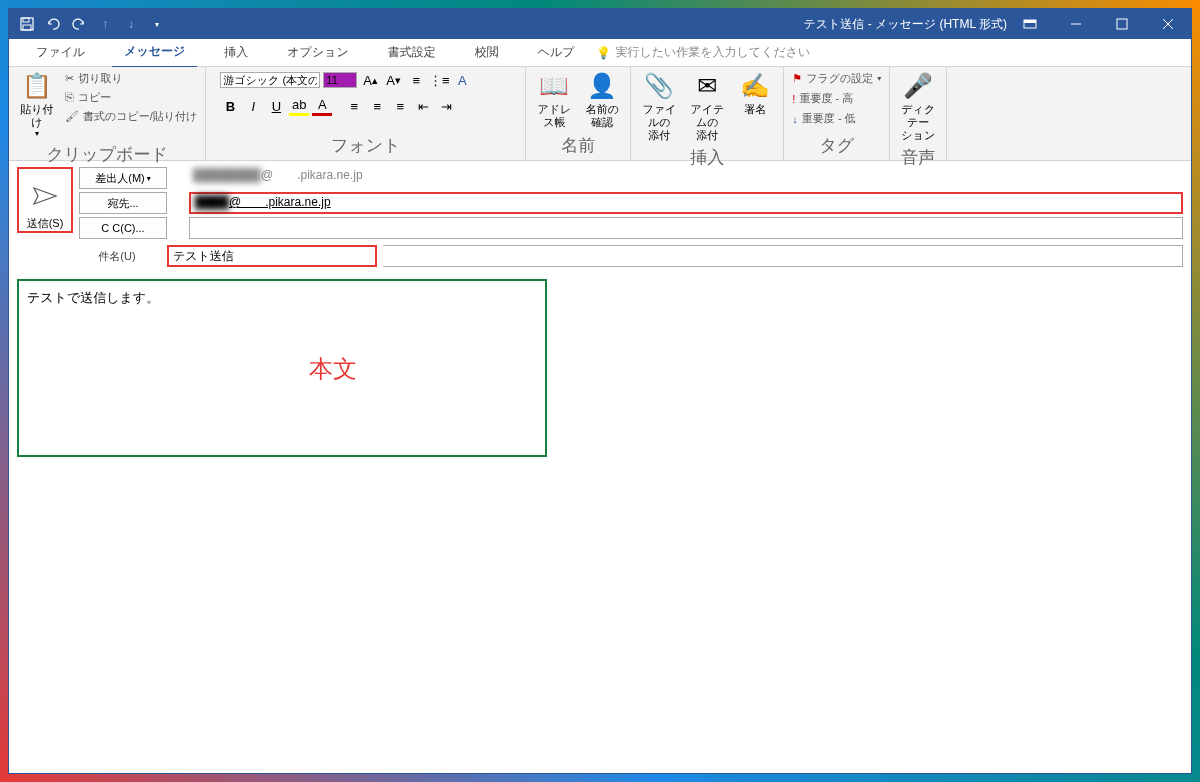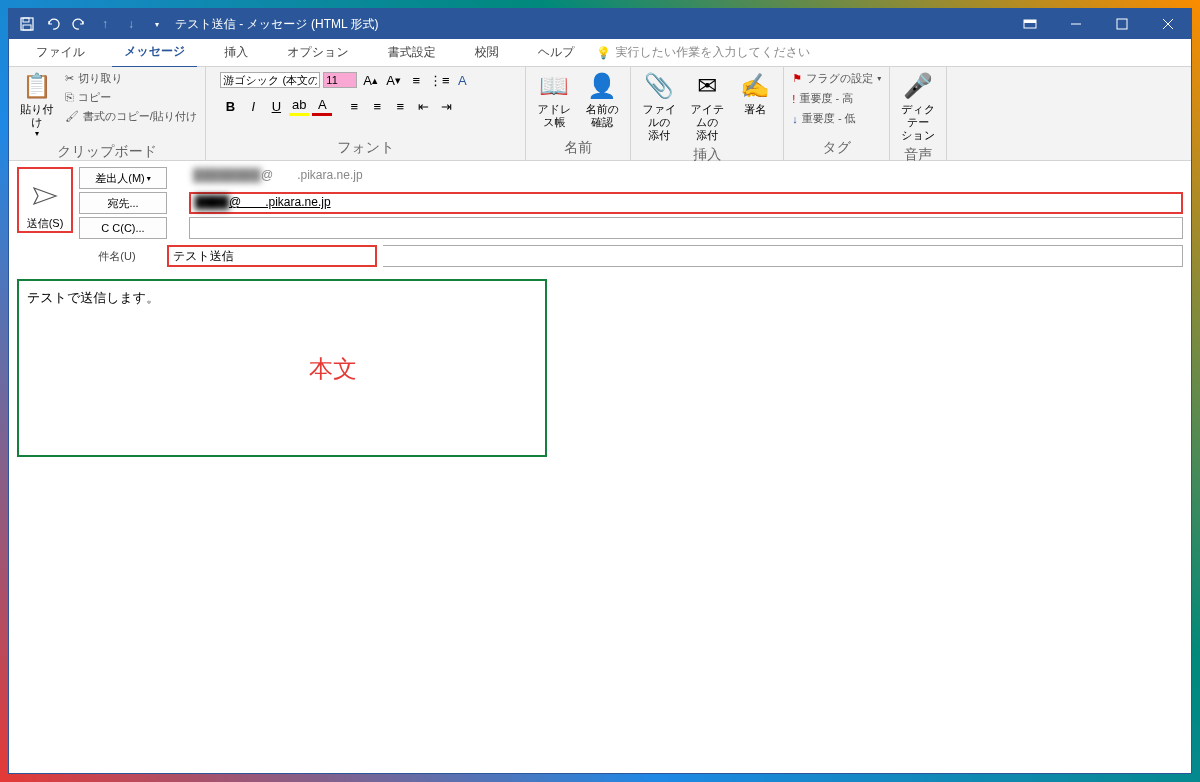--- a/index.html
+++ b/index.html
@@ -1,38 +1,38 @@
 <!DOCTYPE html>
 <html><head>
 <meta charset="utf-8">
 <style>
 * { margin: 0; padding: 0; box-sizing: border-box; font-family: "Yu Gothic UI", "Meiryo", sans-serif; }
 body { background: linear-gradient(45deg, #e53935, #1e88e5, #00897b, #fb8c00); width: 1200px; height: 782px; overflow: hidden; padding: 8px; }
 .window { background: #fff; width: 1184px; height: 766px; border: 1px solid #2b579a; display: flex; flex-direction: column; }
 .titlebar { background: #2b579a; height: 30px; display: flex; align-items: center; color: #fff; font-size: 12px; }
 .qat { display: flex; align-items: center; gap: 6px; padding: 0 8px; }
 .qat-icon { width: 20px; height: 20px; display: flex; align-items: center; justify-content: center; color: #fff; cursor: pointer; }
-.title-text { flex: 1; text-align: left; }
+.title-text { flex: 1; text-align: right; }
 .win-controls { display: flex; }
 .win-btn { width: 46px; height: 30px; display: flex; align-items: center; justify-content: center; color: #fff; cursor: pointer; }
 .tabs { display: flex; align-items: center; background: #fff; border-bottom: 1px solid #d4d4d4; font-size: 12px; height: 28px; }
 .tab { padding: 6px 12px; cursor: pointer; color: #444; margin-left: 15px; }
 .tab.active { color: #2b579a; border-bottom: 2px solid #2b579a; font-weight: bold; }
 .tell-me { display: flex; align-items: center; gap: 4px; color: #888; margin-left: 10px; }
 .ribbon { display: flex; background: #f3f3f3; border-bottom: 1px solid #d4d4d4; height: 94px; font-size: 11px; }
 .ribbon-group { border-right: 1px solid #d4d4d4; padding: 3px 6px; display: flex; flex-direction: column; }
 .ribbon-group-content { flex: 1; display: flex; align-items: flex-start; gap: 4px; }
-.ribbon-group-label { text-align: center; color: #666; font-size: 14px; padding-top: 2px; }
+.ribbon-group-label { text-align: center; color: #666; font-size: 17px; padding-top: 2px; }
 .rb-col { display: flex; flex-direction: column; gap: 2px; }
 .rb-big { display: flex; flex-direction: column; align-items: center; justify-content: center; width: 44px; padding: 2px; cursor: pointer; text-align: center; line-height: 1.2; }
 .rb-big-icon { font-size: 24px; margin-bottom: 2px; }
 .rb-small { display: flex; align-items: center; gap: 4px; cursor: pointer; padding: 1px 2px; font-size: 11px; color: #555; }
 .font-row { display: flex; gap: 3px; align-items: center; margin-bottom: 3px; padding-left: 8px; }
 .font-select { border: 1px solid #ababab; background: #fff; font-size: 11px; padding: 1px 2px; width: 100px; }
-.size-select { border: 1px solid #ababab; background: #f9a8d4; font-size: 11px; padding: 1px 2px; width: 34px; }
+.size-select { border: 1px solid #ababab; background: #a21caf; font-size: 11px; padding: 1px 2px; width: 34px; }
 .fmt-btn { width: 20px; height: 20px; display: flex; align-items: center; justify-content: center; cursor: pointer; font-size: 13px; }
 .compose-header { padding: 6px 8px; display: flex; gap: 6px; }
 .send-btn { width: 56px; height: 66px; border: 2px solid #e53935; display: flex; flex-direction: column; align-items: center; justify-content: flex-end; cursor: pointer; font-size: 11px; gap: 4px; }
 .send-arrow { font-size: 22px; color: #555; }
 .header-fields { flex: 1; display: flex; flex-direction: column; gap: 3px; }
 .header-row { display: flex; gap: 22px; align-items: flex-start; }
 .header-btn { width: 88px; height: 22px; border: 1px solid #ababab; background: #fdfdfd; font-size: 11px; display: flex; align-items: center; justify-content: center; cursor: pointer; }
 .header-label { width: 88px; font-size: 11px; text-align: center; color: #444; }
 .header-input { flex: 1; height: 22px; border: 1px solid #ababab; background: #fff; font-size: 12px; padding: 0 4px; }
 .header-input.red-border { border: 2px solid #e53935; }

